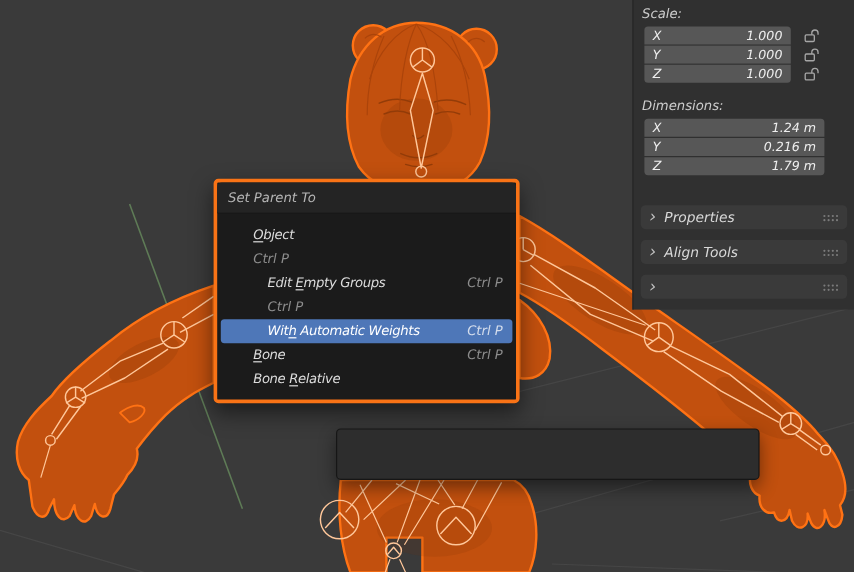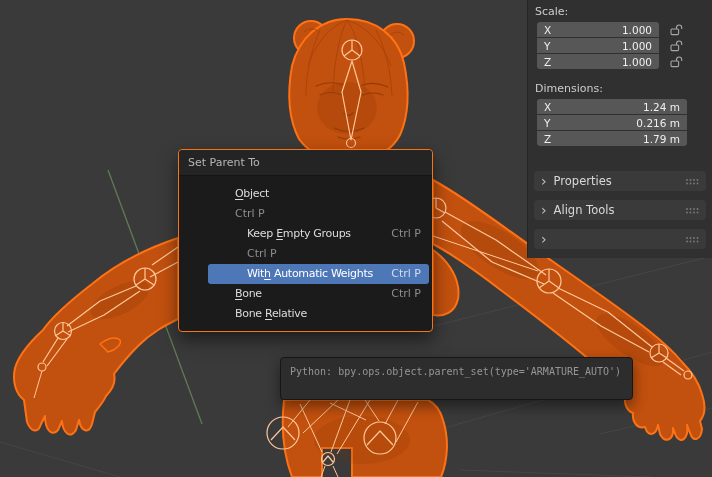--- a/index.html
+++ b/index.html
@@ -1,27 +1,27 @@
 <!DOCTYPE html>
 <html><head>
 <meta charset="utf-8">
 <style>
   html,body{margin:0;padding:0;background:#3a3a3a;}
   #stage{position:relative;width:712px;height:477px;overflow:hidden;
-         font-family:"DejaVu Sans",sans-serif;background:#3a3a3a;}
+         font-family:"DejaVu Sans",sans-serif;background:#3a3a3a;font-style:italic;}
   #scene{position:absolute;left:0;top:0;z-index:0;}
 
   
   #menu{position:absolute;left:178px;top:149px;width:255px;z-index:10;
-        background:#1b1b1b;border:1px solid #f97316;border-radius:4px;
+        background:#1b1b1b;border:3px solid #f97316;border-radius:4px;
         box-shadow:0 8px 18px rgba(0,0,0,.5);box-sizing:border-box;}
   #menu .hdr{height:25px;line-height:25px;padding-left:9px;color:#b5b5b5;
         font-size:11px;background:#242424;border-bottom:1px solid #141414;
         border-radius:4px 4px 0 0;}
-  #menu .items{padding:8px 0 7px 0;margin-left:26px;}
+  #menu .items{padding:8px 0 7px 0;}
   .mi{height:20px;line-height:20px;display:flex;justify-content:space-between;
       align-items:center;margin:0 3px;padding:0 8px 0 27px;color:#dcdcdc;
       font-size:11px;letter-spacing:-0.3px;border-radius:3px;white-space:nowrap;}
   .mi.ind{padding-left:39px;}
   .mi .sc{color:#8d8d8d;letter-spacing:0;}
   .mi.hl{background:#4e77b8;color:#ffffff;}
   .mi.hl .sc{color:#d4ddec;}
   .accel{text-decoration:underline;text-underline-offset:2px;}
 
   
@@ -285,21 +285,21 @@
     <div class="items">
 
       <div class="mi">
         <span><span></span><span class="accel">O</span><span>bject</span></span>
         <span class="sc"></span>
       </div>
       <div class="mi">
         <span class="sc">Ctrl P</span>
       </div>
       <div class="mi ind">
-        <span><span>Keep </span><span class="accel">E</span><span>mpty Groups</span></span>
+        <span><span>Edit </span><span class="accel">E</span><span>mpty Groups</span></span>
         <span class="sc">Ctrl P</span>
       </div>
       <div class="mi ind">
         <span class="sc">Ctrl P</span>
       </div>
       <div class="mi ind hl">
         <span><span>Wit</span><span class="accel">h</span><span> Automatic Weights</span></span>
         <span class="sc">Ctrl P</span>
       </div>
       <div class="mi">
@@ -308,16 +308,15 @@
       </div>
       <div class="mi">
         <span><span>Bone </span><span class="accel">R</span><span>elative</span></span>
         <span class="sc"></span>
       </div>
 
     </div>
   </div>
 
   <div id="tooltip">
-    <div class="l2">Python: bpy.ops.object.parent_set(type='ARMATURE_AUTO')</div>
   </div>
 
 </div>
 
 </body></html>

